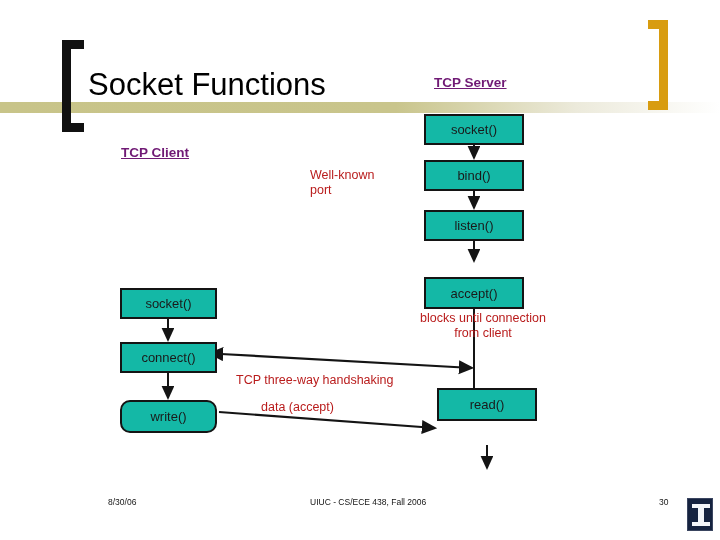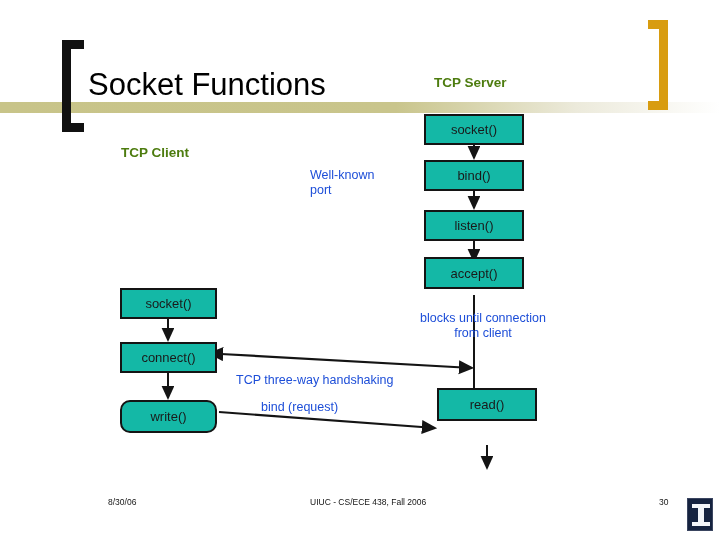--- a/index.html
+++ b/index.html
@@ -57,22 +57,23 @@
     color: #000000;
     letter-spacing: 0px;
     white-space: nowrap;
   }
 
   
   .section-label {
     position: absolute;
     font-size: 13.5px;
     font-weight: bold;
-    color: #4d7c0f;
-    white-space: nowrap;
+    color: #701a75;
+    white-space: nowrap;
+    text-decoration: underline;
   }
   .lbl-server { left: 434px; top: 75px; }
   .lbl-client { left: 121px; top: 145px; }
 
   
   .fbox {
     position: absolute;
     border: 2.5px solid #141414;
     background: #14b8a6;
     color: #1a1a1a;
@@ -81,33 +82,33 @@
     align-items: center;
     justify-content: center;
     box-sizing: border-box;
     white-space: nowrap;
   }
 
   
   .box-s-socket { left: 424px; top: 114px; width: 100px; height: 31px; }
   .box-s-bind   { left: 424px; top: 160px; width: 100px; height: 31px; }
   .box-s-listen { left: 424px; top: 210px; width: 100px; height: 31px; }
-  .box-s-accept { left: 424px; top: 257px; width: 100px; height: 32px; }
+  .box-s-accept { left: 424px; top: 277px; width: 100px; height: 32px; }
   .box-s-read   { left: 437px; top: 388px; width: 100px; height: 33px; }
 
   
   .box-c-socket  { left: 120px; top: 288px; width: 97px; height: 31px; }
   .box-c-connect { left: 120px; top: 342px; width: 97px; height: 31px; }
   .box-c-write   { left: 120px; top: 400px; width: 97px; height: 33px; border-radius: 10px; }
 
   
   .note {
     position: absolute;
     font-size: 12.5px;
-    color: #1d4ed8;
+    color: #b91c1c;
     line-height: 15px;
     white-space: pre-line;
   }
   .note-wellknown { left: 310px; top: 168px; }
   .note-blocks    { left: 398px; top: 311px; text-align: center; width: 170px; }
   .note-handshake { left: 236px; top: 373px; }
   .note-data      { left: 261px; top: 400px; }
   .note-process   { left: 430px; top: 473px; text-align: center; width: 140px; }
 
   
@@ -204,21 +205,21 @@
 
   <div class="fbox box-c-socket">socket()</div>
   <div class="fbox box-c-connect">connect()</div>
   <div class="fbox box-c-write">write()</div>
 
   <div class="note note-wellknown">Well-known
 port</div>
   <div class="note note-blocks">blocks until connection
 from client</div>
   <div class="note note-handshake">TCP three-way handshaking</div>
-  <div class="note note-data">bind (request)</div>
+  <div class="note note-data">data (accept)</div>
 
   <div class="footer-text ft-date">8/30/06</div>
   <div class="footer-text ft-venue">UIUC - CS/ECE 438, Fall 2006</div>
   <div class="footer-text ft-page">30</div>
 
   <div class="logo-badge">
     <span class="col-top"></span>
     <span class="col-mid"></span>
     <span class="col-bot"></span>
   </div>

